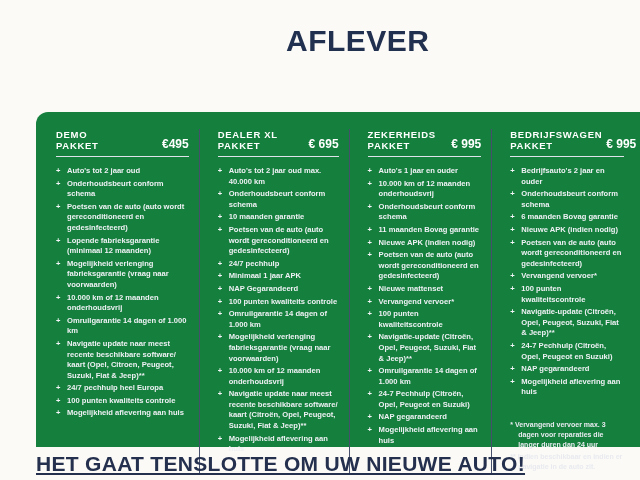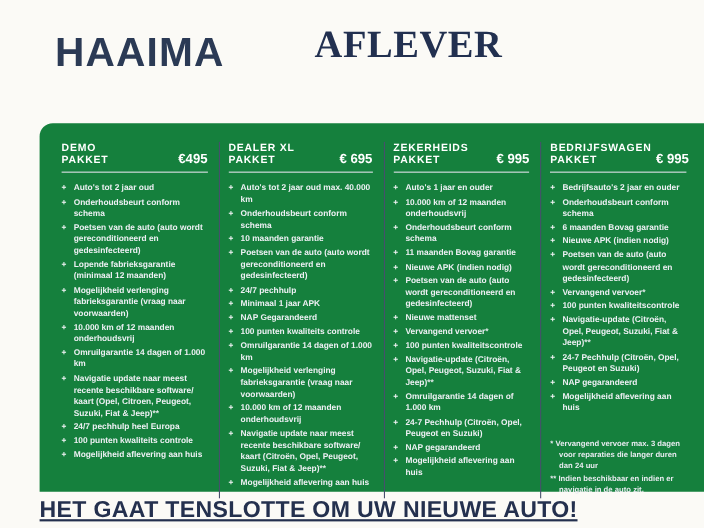--- a/index.html
+++ b/index.html
@@ -5,47 +5,46 @@
   html,body{margin:0;padding:0;}
   body{
     width:640px;height:480px;overflow:hidden;position:relative;
     background:#fbfaf6;
     font-family:"Liberation Sans", sans-serif;
   }
   
   .logo{position:absolute;left:50px;top:30px;color:#2b3a55;}
   .logo-name{font-size:37px;font-weight:bold;letter-spacing:1px;line-height:36px;}
   .logo-tagline{font-size:13.5px;font-weight:400;letter-spacing:2.6px;margin-top:1px;color:#32405c;}
-  .page-title{position:absolute;left:286px;top:26px;color:#223050;font-size:35px;font-weight:bold;line-height:29px;letter-spacing:0.5px;font-family:Liberation Serif, serif;}
+  .page-title{position:absolute;left:286px;top:26px;color:#223050;font-size:30px;font-weight:bold;line-height:29px;letter-spacing:0.5px;}
   
   .panel{
     position:absolute;left:36px;top:112px;width:604px;height:335px;box-sizing:border-box;
     background:#15803d;border-radius:12px 0 0 0;
     display:grid;grid-template-columns:1fr 1.05fr 1fr 1fr;
     padding:17px 6px 10px 20px;
   }
   .col{padding:0 10px 0 0;min-width:0;}
-  .col + .col{border-left:1px solid #46506c;padding-left:8px;}
+  .col + .col{border-left:1px solid #46506c;padding-left:18px;}
   .col-header{display:flex;justify-content:space-between;align-items:flex-end;}
   .col-name{font-size:9.5px;font-weight:bold;letter-spacing:0.7px;line-height:11px;color:#ffffff;}
   .col-price{font-size:12px;font-weight:bold;color:#ffffff;white-space:nowrap;margin-left:4px;}
   .col-rule{border-bottom:1.5px solid #dfe2e8;margin-top:5px;}
   .items{margin-top:9px;}
   .item{display:grid;grid-template-columns:11px 1fr;font-size:7.6px;line-height:10.6px;color:#eef0f4;margin-bottom:2px;font-weight:bold;}
   .plus{font-weight:bold;color:#f4f5f8;}
   .footnotes{margin-top:22px;}
   .footnote{font-size:7px;line-height:10px;color:#e8eaf0;padding-left:8px;text-indent:-8px;margin-bottom:2px;font-weight:bold;}
   
   .slogan{position:absolute;left:36px;top:452px;font-size:21px;font-weight:bold;color:#24304e;letter-spacing:0.3px;text-decoration:underline;}
 </style>
 </head>
 <body>
 
 <div class="logo">
-  <div class="logo-name">HAAIMA</div>
 </div>
 
 <div class="page-title">
   <div>AFLEVER</div>
 </div>
 
 <div class="panel" id="panel">
     <div class="col">
       <div class="col-header">
         <div class="col-name">

